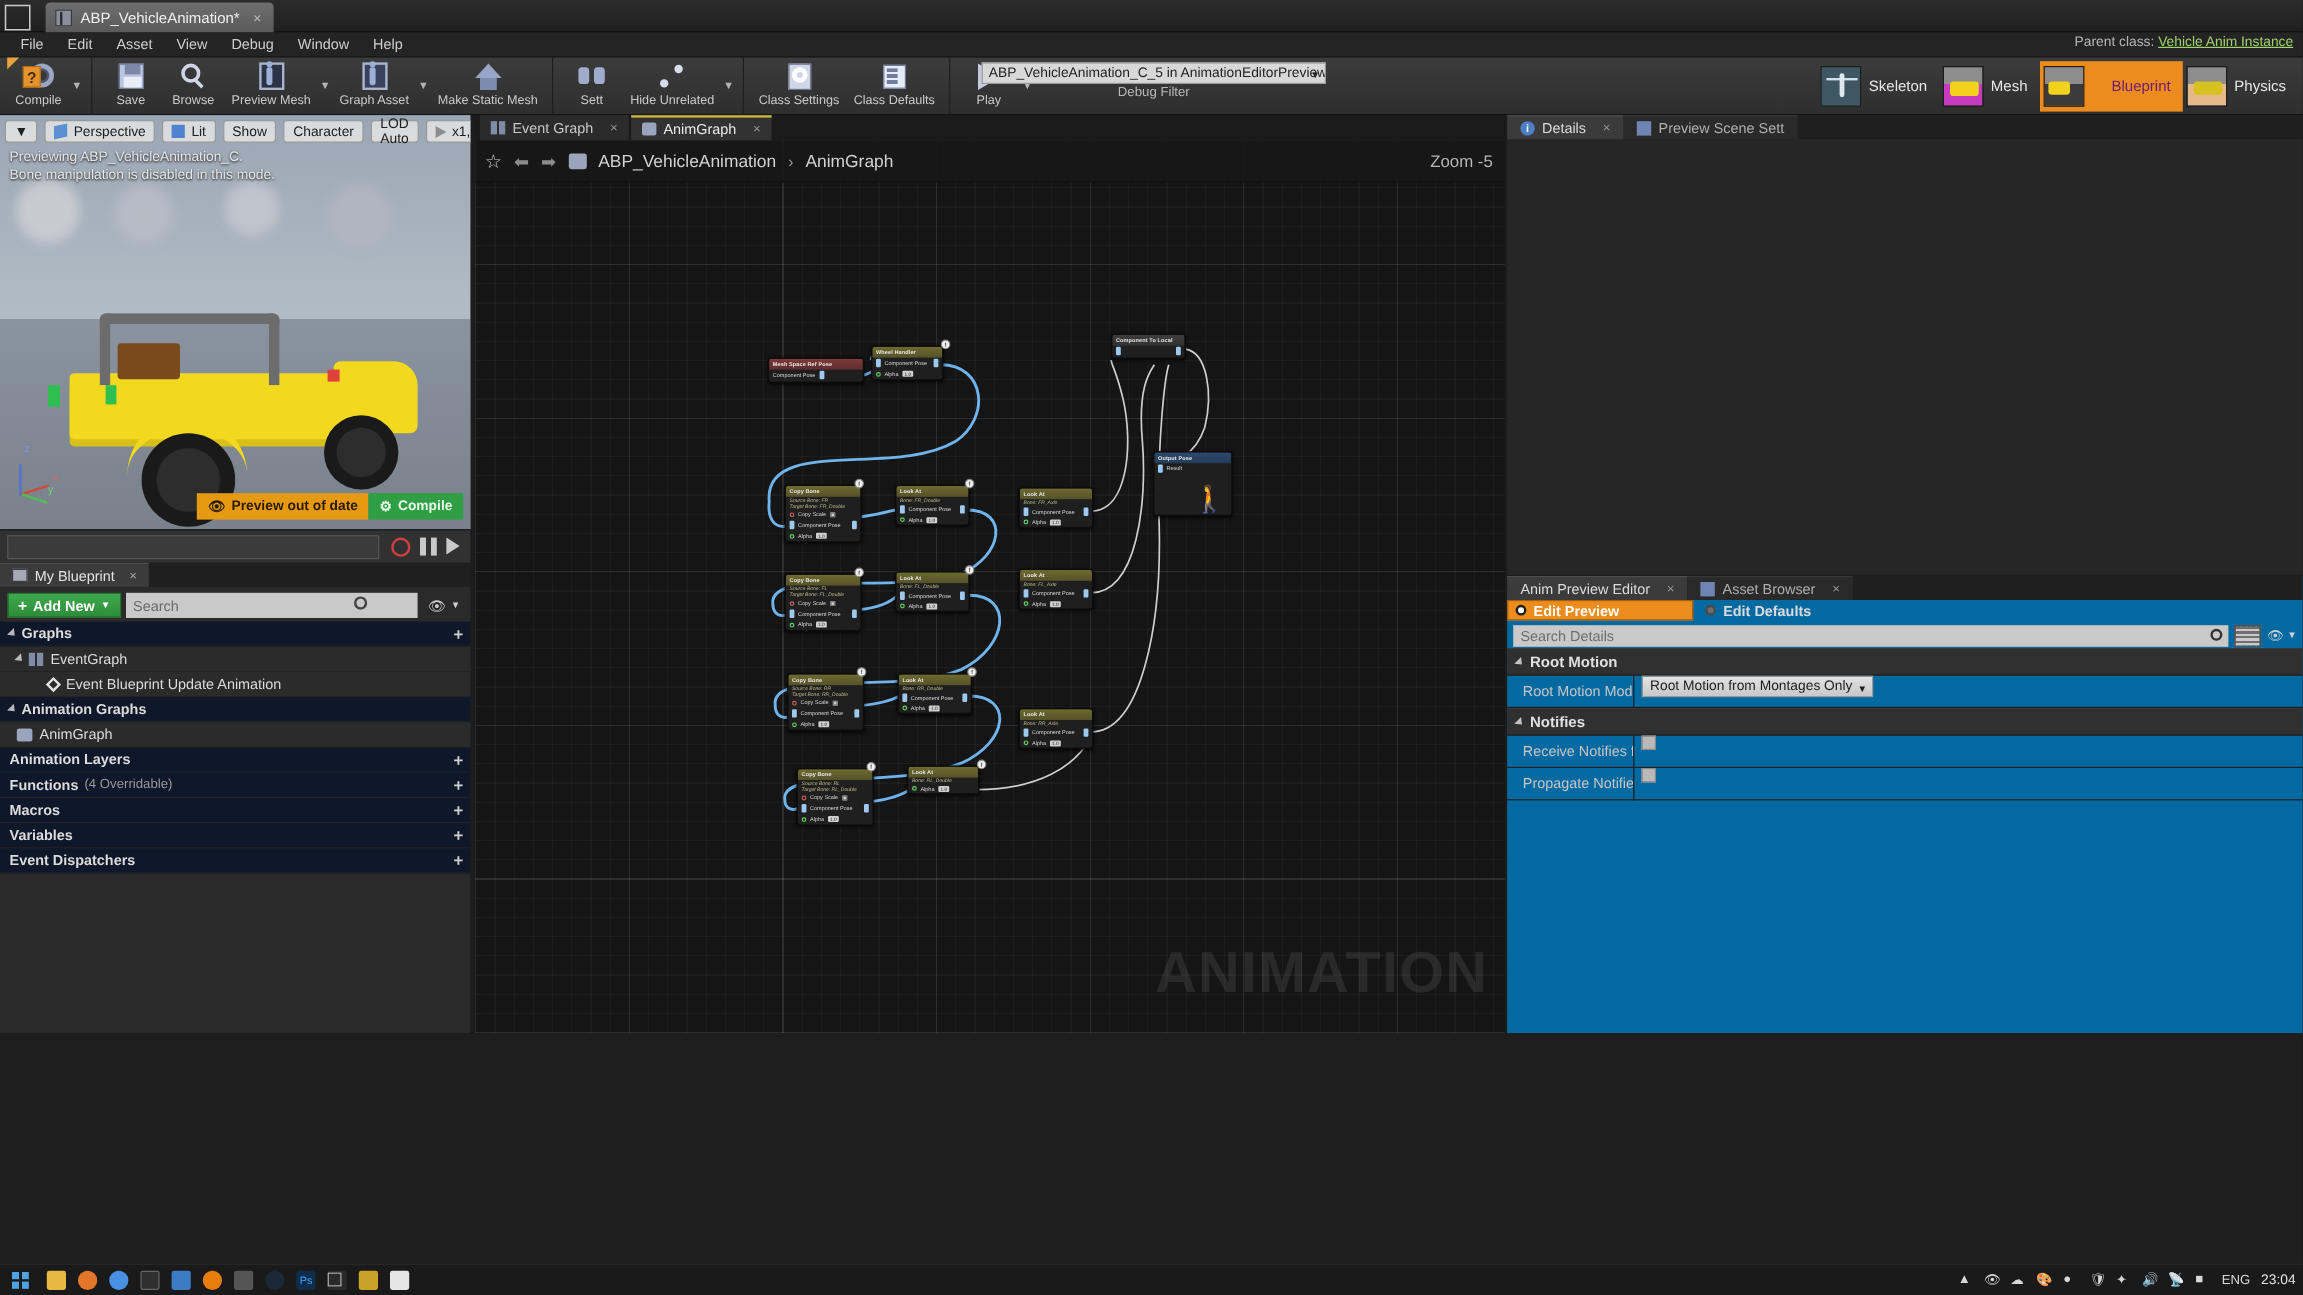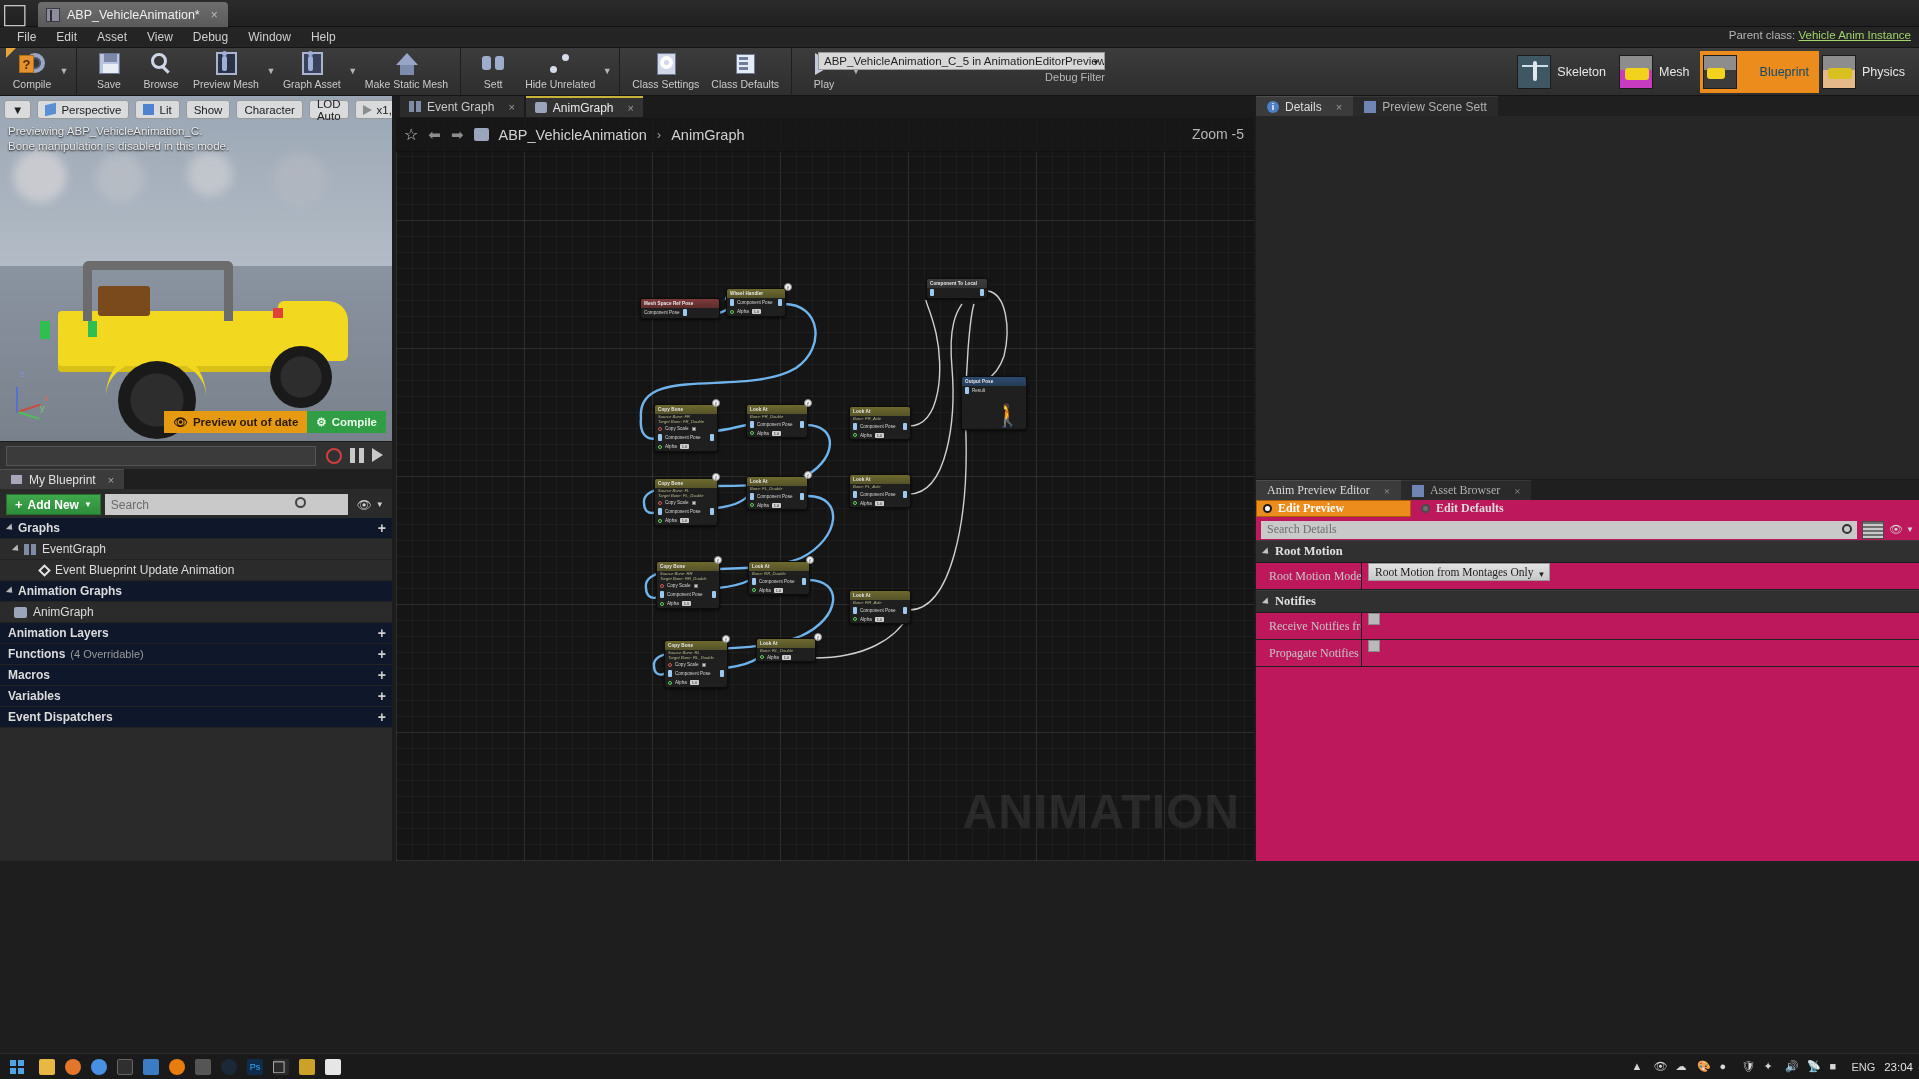--- a/index.html
+++ b/index.html
@@ -116,30 +116,30 @@
   .ic-play{ position:absolute;left:4px;top:2px;width:0;height:0;
     border-top:11px solid transparent;border-bottom:11px solid transparent;
     border-left:19px solid #c2cbdd;}
 
   .debugbox{
     position:absolute; left:818px; top:52px; width:287px; height:18px;
     background:#d8d8d8; color:#1e1e1e; font-size:11.5px; border:1px solid #9a9a9a;
     display:flex; align-items:center; padding:0 14px 0 5px; white-space:nowrap; overflow:hidden;
   }
   .debugbox .cv{ position:absolute; right:4px; top:5px; font-size:8px; color:#222; }
-  .debugflt{ position:absolute; left:818px; top:71px; width:287px; text-align:right;
+  .debugflt{ position:absolute; left:818px; top:71px; width:287px; text-align:center;
     font-size:11px; color:#b8b8b8; }
 
   
   .modes{ position:absolute; right:4px; top:48px; height:48px; display:flex; align-items:center; }
   .mode{ display:flex; align-items:center; gap:6px; padding:3px 10px 3px 3px; height:42px;}
   .mode.active{ background:#eb8c1c; }
   .mode .thumb{ width:34px;height:34px;border:1px solid #1c1c1c; position:relative; overflow:hidden;}
   .mode .mlbl{ font-size:12.5px; color:#e7e7e7; }
-  .mode.active .mlbl{ color:#0c4a6e;padding-left:17px; }
+  .mode.active .mlbl{ color:#701a75;padding-left:17px; }
   .th-skel{ background:#3f5762; }
   .th-skel:after{content:"";position:absolute;left:15px;top:5px;width:4px;height:20px;
     background:#e2e9ee;border-radius:2px;}
   .th-skel:before{content:"";position:absolute;left:4px;top:9px;width:26px;height:2px;background:#cfe0e8;}
   .th-mesh{ background:linear-gradient(#8d8d8d 0 45%, #c63bbf 45% 100%); }
   .th-mesh:after{content:"";position:absolute;left:5px;top:12px;width:24px;height:12px;
     background:#f2d21c;border-radius:3px;}
   .th-bp{ background:linear-gradient(#8d8d8d 0 45%, #3b3b3b 45% 100%); }
   .th-bp:after{content:"";position:absolute;left:3px;top:12px;width:18px;height:11px;
     background:#f2d21c;border-radius:3px;}
@@ -311,21 +311,21 @@
   .rtabs{ height:20px; background:#1f1f1f; display:flex; align-items:flex-end; }
   .rtab{ height:20px; display:flex;align-items:center;gap:6px; padding:0 11px;
     font-size:12px; color:#dcdcdc; background:#3b3b3b; border-top:1px solid #4e4e4e; }
   .rtab.inactive{ background:#2a2a2a; color:#b0b0b0; border-top:1px solid #383838;}
   .rtab .x{ font-size:11px;color:#9a9a9a;margin-left:8px; }
   .ico-info{ width:12px;height:12px;border-radius:50%;background:#4e7fc4;color:#fff;
     font-size:9px;text-align:center;line-height:12px;font-weight:bold; }
   .ico-scene{ width:12px;height:12px;background:#6f86b5; }
   .details-body{ height:364px; background:#262626; border-bottom:1px solid #1a1a1a; }
 
-  .apanel{ position:absolute; left:0; top:384px; width:663px; height:381px; background:#be185d;font-family:Liberation Serif, serif; }
+  .apanel{ position:absolute; left:0; top:384px; width:663px; height:381px; background:#0369a1; }
   .editrow{ height:17px; display:flex; align-items:center; }
   .edit-prev{ background:#eb8c1c; color:#fff; font-weight:bold; font-size:12px;
     display:flex;align-items:center;gap:6px; padding:0 6px; height:17px; width:155px;
     border:1px solid #a85f05; }
   .edit-def{ color:#dcdcdc; font-weight:bold; font-size:12px; display:flex;align-items:center;
     gap:6px; padding:0 10px; height:17px;}
   .radio{ width:9px;height:9px;border-radius:50%;border:2px solid #1a1a1a;background:#fff; }
   .radio.off{ background:#6e6e6e;border-color:#4a4a4a; }
   .srow{ height:21px; display:flex; align-items:center; padding:0 5px; gap:5px; margin-top:2px;}
   .sdetails{ flex:1; height:18px; background:#c9c9c9; color:#6e6e6e; font-size:12px;

